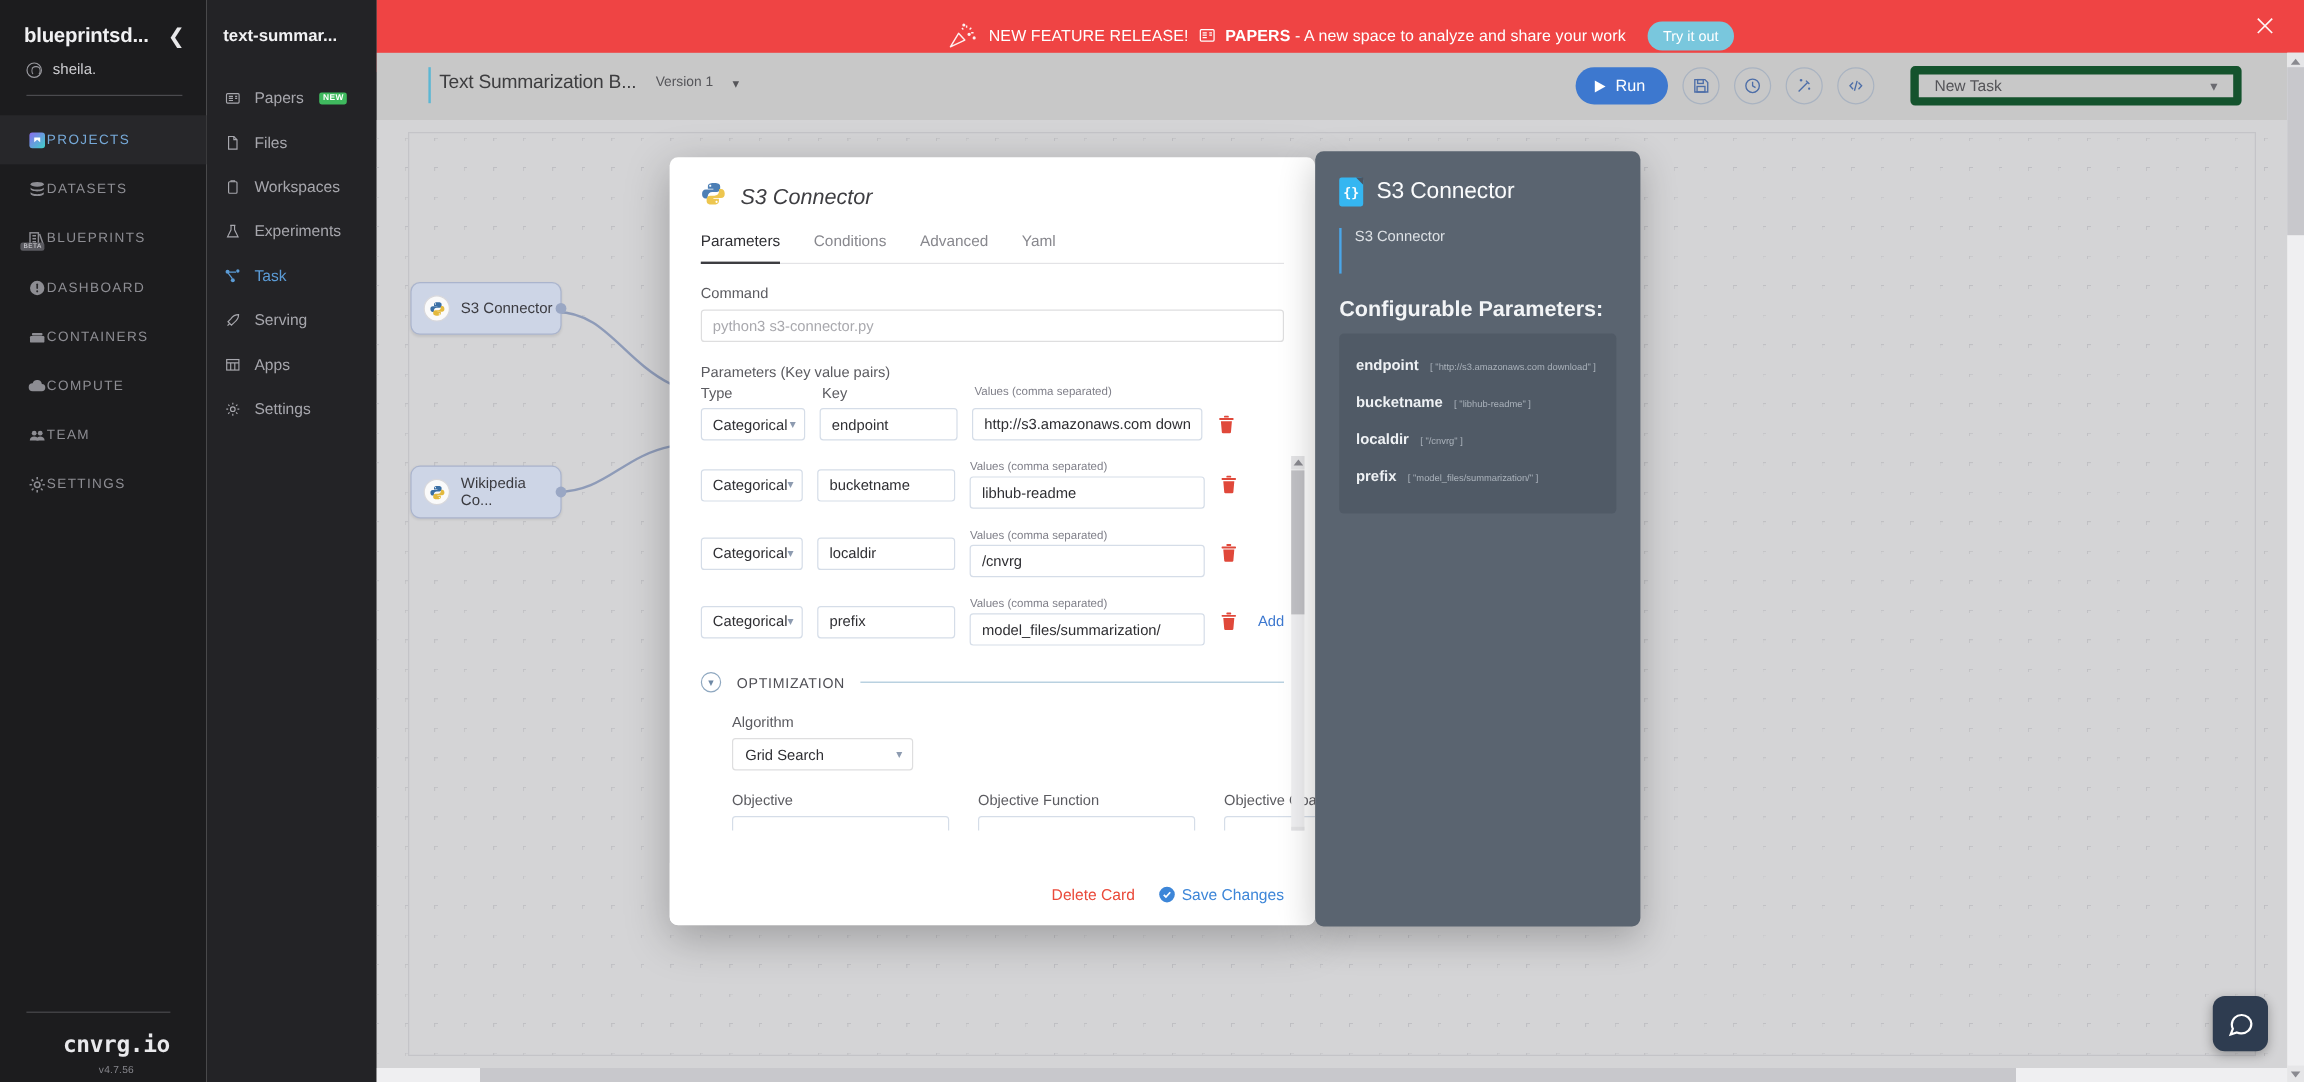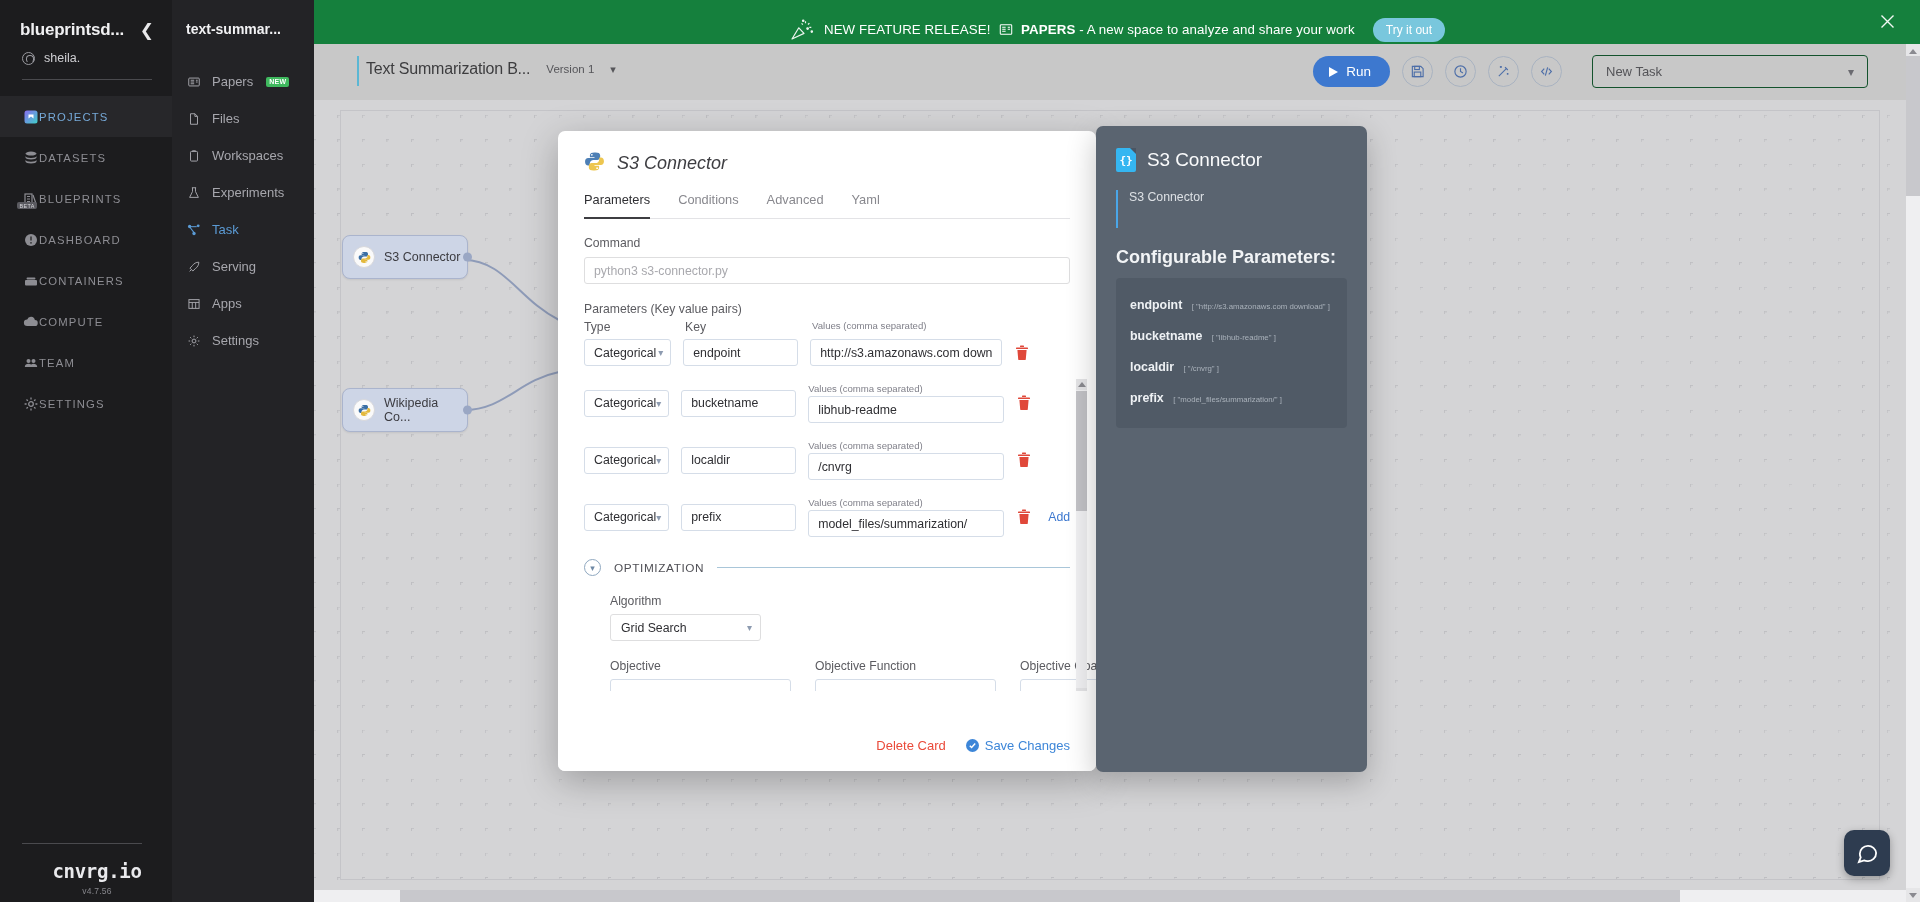--- a/index.html
+++ b/index.html
@@ -74,21 +74,21 @@
   .proj-icon svg { width: 14px; height: 14px; }
   .new-badge {
     font-size: 7px; font-weight: bold; color: #ffffff;
     background: #3fb95e; border-radius: 2px; padding: 1.5px 3px;
     letter-spacing: 0.3px; margin-left: 2px;
   }
 
   
   .banner {
     position: absolute; left: 314px; top: 0; width: 1606px; height: 60px;
-    background: #15803d; display: flex; align-items: center;
+    background: #ef4444; display: flex; align-items: center;
     justify-content: center; gap: 11px; color: #ffffff;
   }
   .banner-inner { display: flex; align-items: center; gap: 9px; }
   .party-icon { width: 26px; height: 24px; opacity: 0.92; }
   .banner-text { font-size: 13.3px; letter-spacing: 0.1px; }
   .banner-text b { font-weight: bold; }
   .papers-chip-icon { display: inline-block; vertical-align: -2px; margin: 0 4px 0 5px; }
   .try-btn {
     background: #79c7dd; color: #ffffff; border: none; border-radius: 13px;
     font-size: 12px; padding: 5px 13px; cursor: pointer;
@@ -124,21 +124,21 @@
   }
   .circ-btn {
     width: 31px; height: 31px; border-radius: 50%;
     border: 1px solid #a9b3c1; background: transparent;
     display: flex; align-items: center; justify-content: center;
     cursor: pointer; color: #4d6ea8;
   }
   .circ-btn svg { width: 15px; height: 15px; }
   .task-select {
     margin-left: 18px; width: 276px; height: 33px;
-    border: 1px solid #14532d; border-radius: 4px; background: transparent;
+    border: 7px solid #14532d; border-radius: 4px; background: transparent;
     display: flex; align-items: center; justify-content: space-between;
     padding: 0 13px; font-size: 13px; color: #545458; cursor: pointer;
   }
   .sel-chevron { color: #6a6a70; font-size: 12px; }
 
   
   .canvas {
     position: absolute; left: 0; top: 56px; width: 1606px; height: 802px;
     background:
       radial-gradient(circle at 0 0, transparent 0, transparent 0),

